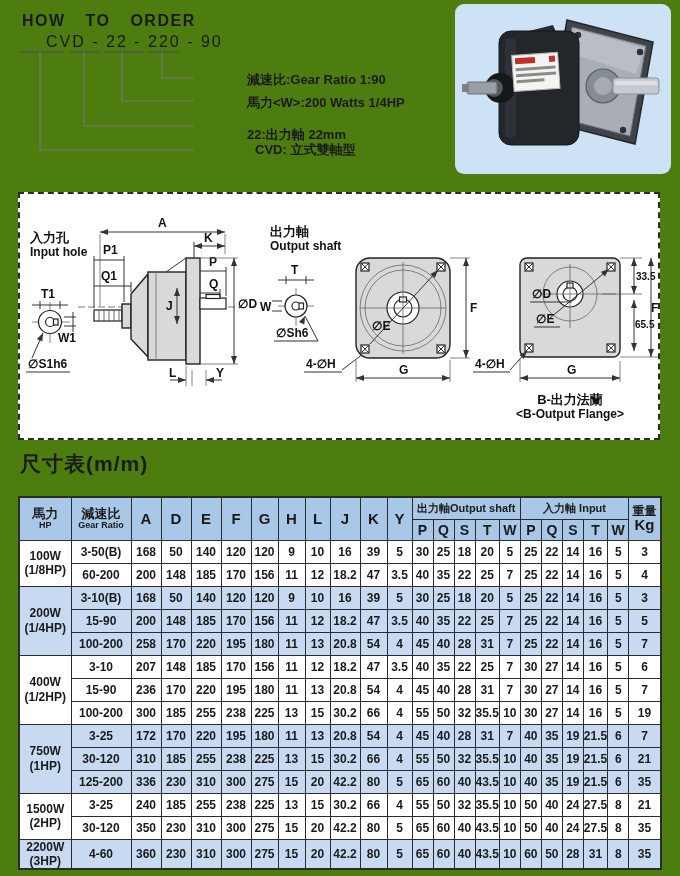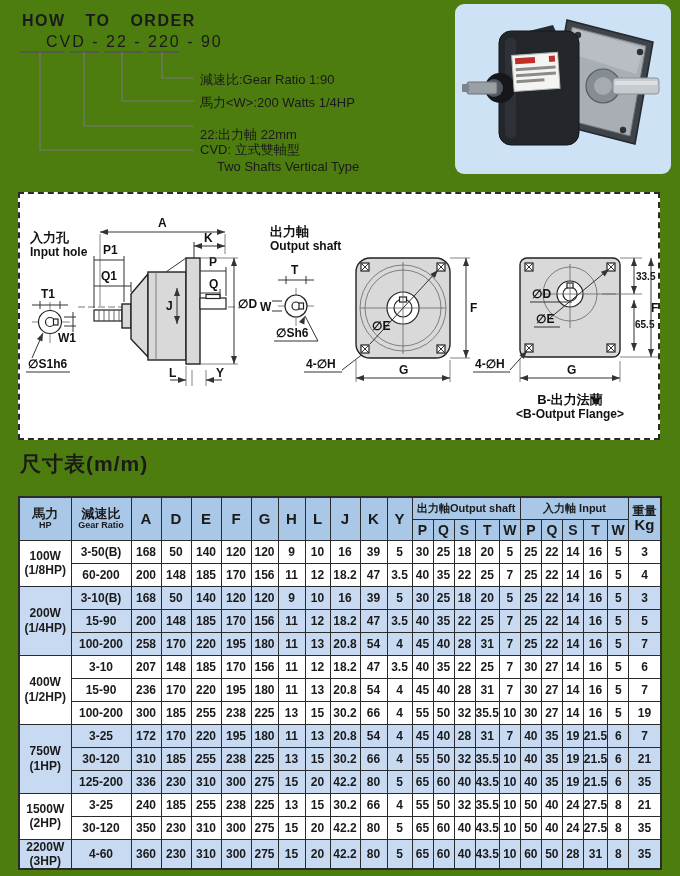--- a/index.html
+++ b/index.html
@@ -2,21 +2,21 @@
 <html><head>
 <meta charset="utf-8">
 <style>
   html,body{margin:0;padding:0;background:#ffffff;}
   .page{position:relative;width:680px;height:876px;background:#4d7c0f;overflow:hidden;
         font-family:"Liberation Sans",sans-serif;color:#1a1a1a;}
   
   .order-title{position:absolute;left:22px;top:12px;font-size:16px;font-weight:bold;
                letter-spacing:1.5px;word-spacing:14px;}
   .model-code{position:absolute;left:22px;top:33px;font-size:16px;font-weight:normal;letter-spacing:2px;margin-left:24px;}
-  .callout{position:absolute;font-size:13px;font-weight:normal;white-space:nowrap;}
+  .callout{position:absolute;font-size:13px;font-weight:bold;white-space:nowrap;margin-left:47px;}
   .callout .en2{display:block;padding-left:17px;}
   .lines-svg{position:absolute;left:0;top:0;}
   
   .photo{position:absolute;left:455px;top:4px;width:216px;height:170px;background:#cde2f4;
          border-radius:9px;overflow:hidden;}
   
   .diagram-box{position:absolute;left:18px;top:192px;width:642px;height:248px;
                border:2px dashed #2a2a2a;box-sizing:border-box;background:#fff;}
   .diagram-box svg{display:block;}
   svg text{font-family:"Liberation Sans",sans-serif;fill:#111;}
@@ -71,23 +71,22 @@
       <polyline points="40,52 40,150 194,150"></polyline>
       <polyline points="84,52 84,126 194,126"></polyline>
       <polyline points="122,52 122,101 194,101"></polyline>
       <polyline points="162,52 162,78 194,78"></polyline>
     </g>
   </svg>
 
   <div class="callout" style="left:200px;top:71px">減速比:Gear Ratio 1:90</div>
   <div class="callout" style="left:200px;top:94px">馬力&lt;W&gt;:200 Watts 1/4HP</div>
   <div class="callout" style="left:200px;top:126px">22:出力軸 22mm</div>
-  <div class="callout" style="left:200px;top:141px">
+  <div class="callout" style="left:208px;top:141px">
     <span>CVD: 立式雙軸型</span>
-    <span class="en2">Two Shafts Vertical Type</span>
   </div>
 
   <div class="photo">
     <svg width="216" height="170" viewBox="0 0 216 170">
 
       <polygon points="112,16 198,38 180,140 94,118" fill="#3f444b" stroke="#24272b" stroke-width="1.5"></polygon>
       <polygon points="117,23 191,42 175,132 101,113" fill="#a8aeb4" stroke="#6e747a" stroke-width="1"></polygon>
       <polygon points="119,25 189,44 181,70 124,52" fill="#bfc5c9" opacity="0.7"></polygon>
       <circle cx="123" cy="31" r="3.2" fill="#2d3034"></circle>
         <circle cx="185" cy="48" r="3.2" fill="#2d3034"></circle>

